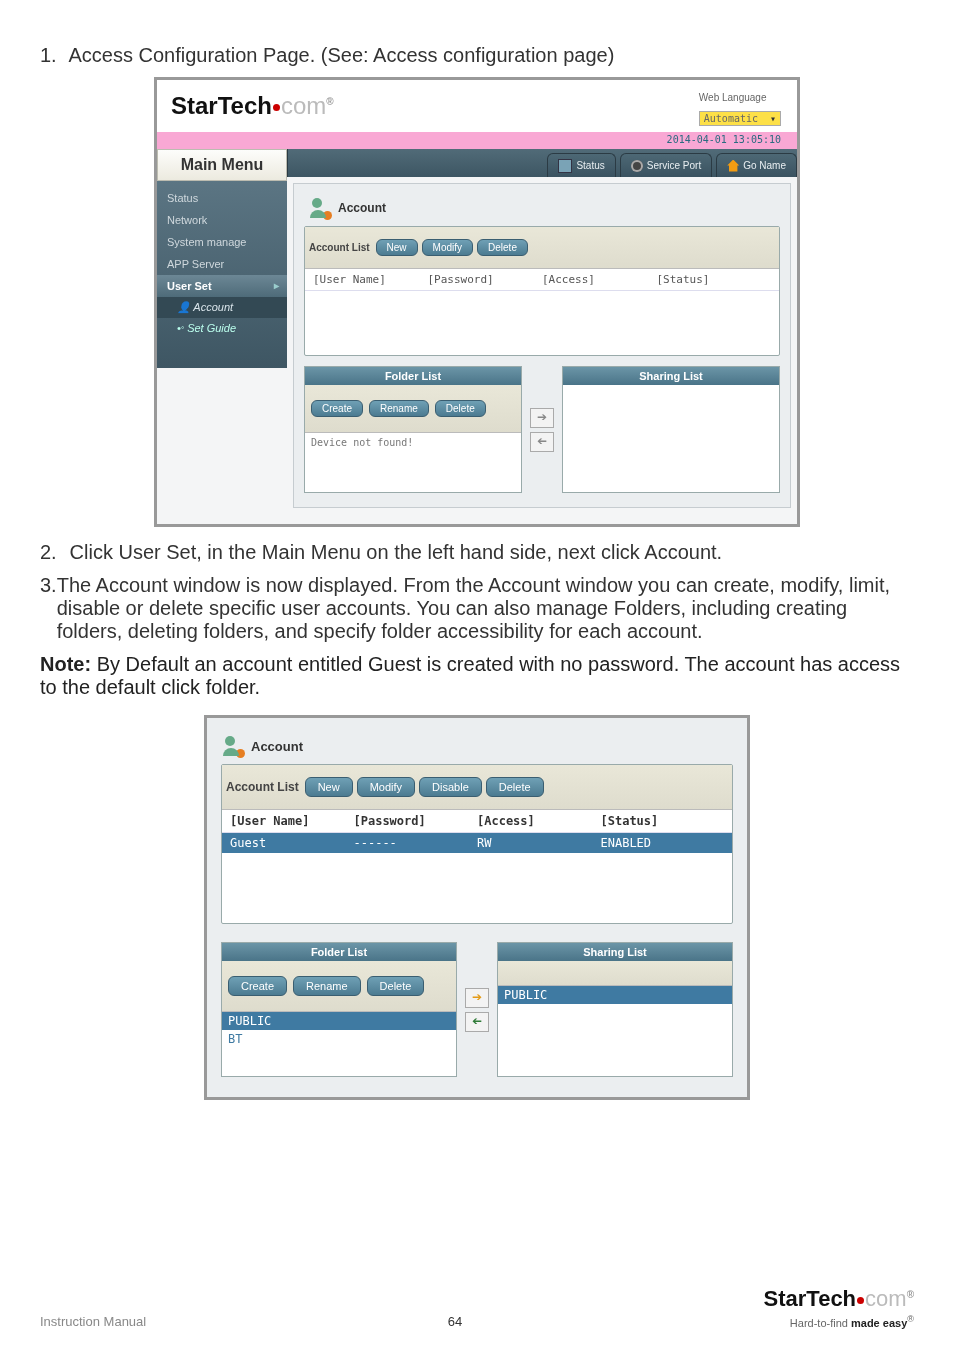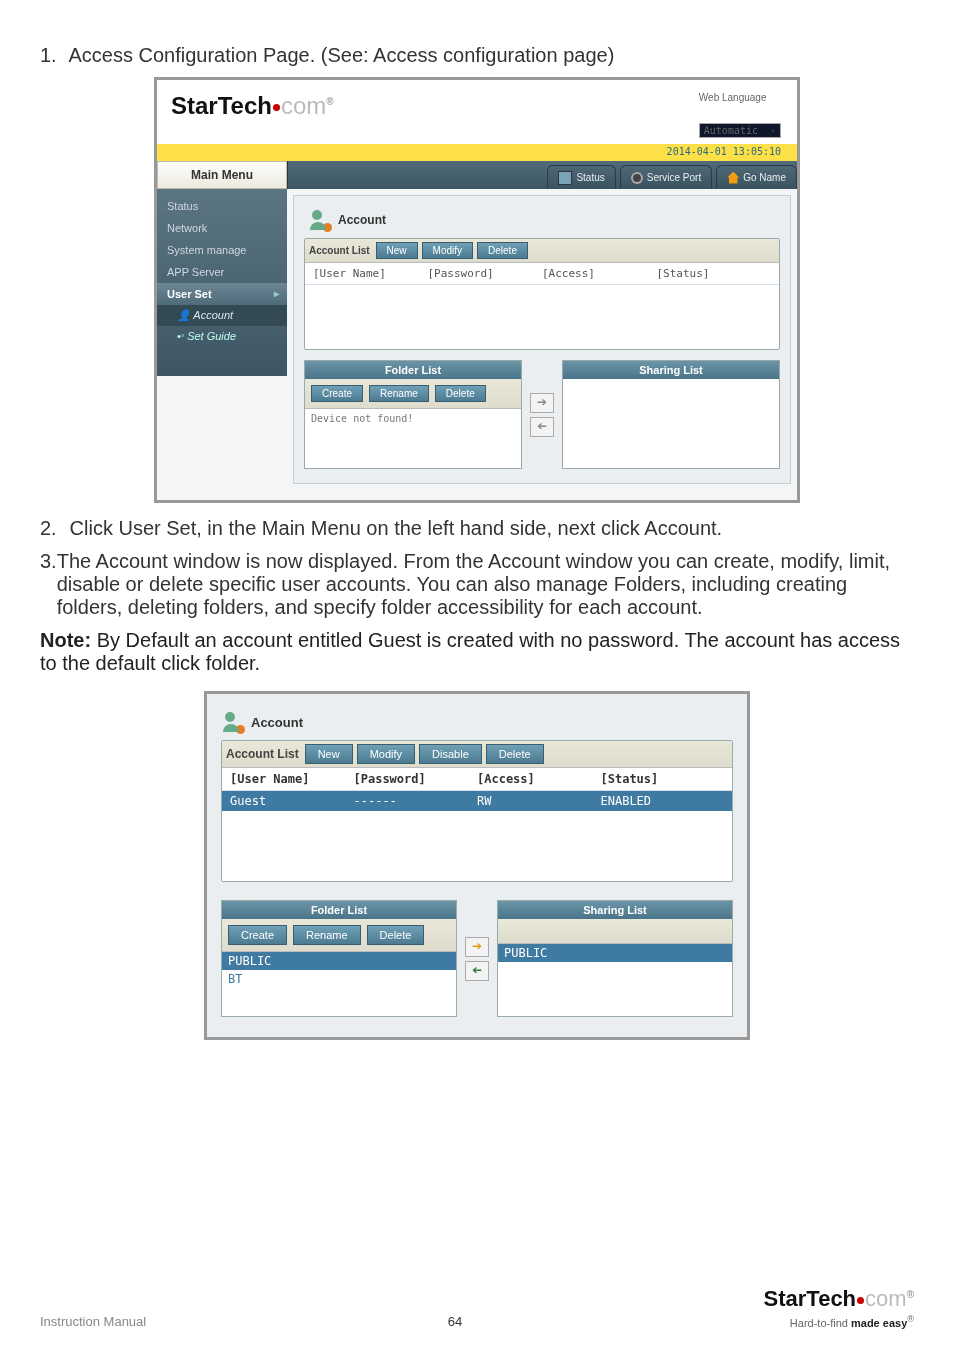--- a/index.html
+++ b/index.html
@@ -12,27 +12,27 @@
   
   .frame{width:640px;border:3px solid #999;margin:6px auto 14px auto;background:#e9eaec}
   .frame-inner{background:#f4f5f6;padding:0 0 10px 0}
   
   .topbar{display:flex;justify-content:space-between;align-items:flex-start;background:#fff;padding:12px 16px 6px 14px}
   .brand{font-size:24px;font-weight:600;color:#111}
   .brand .dot{display:inline-block;width:7px;height:7px;background:#c00;border-radius:50%;margin:0 1px;vertical-align:middle}
   .brand .gray{color:#bbb;font-weight:500}
   .brand sup{font-size:10px;color:#999}
   .langbox{font-size:10px;color:#666}
-  .langbox .sel{border:1px solid #aaa;background:#0f172a;font-family:monospace;font-size:10px;padding:1px 22px 1px 4px;margin-top:20px;position:relative;display:inline-block}
+  .langbox .sel{border:1px solid #aaa;background:#fde047;font-family:monospace;font-size:10px;padding:1px 22px 1px 4px;margin-top:8px;position:relative;display:inline-block}
   .langbox .sel::after{content:"▾";position:absolute;right:4px;top:1px;color:#333}
-  .timestamp{text-align:right;font-family:monospace;font-size:10px;color:#2b6b80;padding:2px 16px 4px 0;background:#fde047}
+  .timestamp{text-align:right;font-family:monospace;font-size:10px;color:#2b6b80;padding:2px 16px 4px 0;background:#f9a8d4}
   
   .grid{display:flex;align-items:flex-start}
   .side{width:130px;flex:0 0 130px}
-  .side-title{background:linear-gradient(#fdfdfb,#eceadf);border:1px solid #bcbcb0;color:#333;font-weight:700;text-align:center;font-size:12px;padding:6px 12px}
+  .side-title{background:linear-gradient(#fdfdfb,#eceadf);border:1px solid #bcbcb0;color:#333;font-weight:700;text-align:center;font-size:16px;padding:6px 12px}
   .side-body{background:linear-gradient(#5b7583,#3e5663);color:#cfd8dd;font-size:11px;padding:6px 0 30px 0}
   .side-body .itm{padding:5px 10px}
   .side-body .group{background:linear-gradient(#6c8795,#4e6b79);color:#fff;font-weight:700;padding:5px 10px;position:relative}
   .side-body .group::after{content:"▸";position:absolute;right:8px;font-size:10px;color:#9cc}
   .side-body .sub{padding:4px 10px 4px 20px;color:#bfe;font-style:italic;}
   .side-body .sub.active{background:#334954;color:#d9e4ea}
   .main{flex:1}
   .toptabs{display:flex;background:linear-gradient(#516b78,#3d5663);height:24px;padding:4px 0 0 0;gap:4px;justify-content:flex-end;border-left:1px solid #2b3b44}
   .tab{background:linear-gradient(#4d6875,#3a5260);border:1px solid #2b3b44;border-bottom:none;border-radius:6px 6px 0 0;color:#e8eef1;font-size:10px;display:flex;align-items:center;gap:4px;padding:2px 10px}
   .tab .ico{width:12px;height:12px;display:inline-block}
@@ -43,21 +43,21 @@
   .panel-title{display:flex;align-items:center;gap:8px;margin:4px 0 8px 6px}
   .acct-ico{width:20px;height:20px;display:inline-block;position:relative}
   .acct-ico::before{content:"";position:absolute;left:2px;top:0;width:10px;height:10px;border-radius:50%;background:#6a8}
   .acct-ico::after{content:"";position:absolute;left:0;bottom:0;width:16px;height:8px;border-radius:8px 8px 0 0;background:#6a8}
   .acct-ico .plus{position:absolute;right:-2px;bottom:-2px;width:9px;height:9px;background:#e67e22;border-radius:50%}
   .panel-title span.label{font-weight:700;font-size:12px;color:#333}
   
   .card{border:1px solid #9aa;background:#fff;border-radius:2px}
   .card-head{display:flex;align-items:center;background:linear-gradient(#e9e7d8,#dedccd);font-size:10px;border-bottom:1px solid #bbb}
   .card-head .t{font-weight:700;color:#444;padding:4px 4px}
-  .pillbtn{background:linear-gradient(#6fa0b5,#4c7b91);color:#fff;border:1px solid #3a5e71;border-radius:0;font-size:10px;padding:2px 10px;margin:3px 2px}
+  .pillbtn{background:linear-gradient(#6fa0b5,#4c7b91);color:#fff;border:1px solid #3a5e71;border-radius:6px;font-size:10px;padding:2px 10px;margin:12px 2px}
   .listhdr{display:flex;font-family:monospace;font-size:11px;color:#555;padding:4px 8px;border-bottom:1px solid #dde}
   .listhdr span{flex:1}
   .listbody{height:64px}
   .midrow{display:flex;gap:8px;margin-top:10px}
   .halfcard{flex:1;border:1px solid #9aa;background:#fff}
   .hh{background:linear-gradient(#6b95a7,#4a7488);color:#fff;text-align:center;font-weight:700;font-size:11px;padding:3px 0}
   .hb{background:linear-gradient(#e9e7d8,#dedccd);padding:3px 4px;display:flex;gap:2px;border-bottom:1px solid #bbb}
   .halfcard .msg{font-family:monospace;font-size:10px;color:#777;padding:4px 6px}
   .arrows{flex:0 0 24px;display:flex;flex-direction:column;gap:4px;align-self:center}
   .arrows .ab{width:22px;height:18px;border:1px solid #aaa;background:#f3f3f3;font-size:12px;line-height:16px;text-align:center;color:#888}

